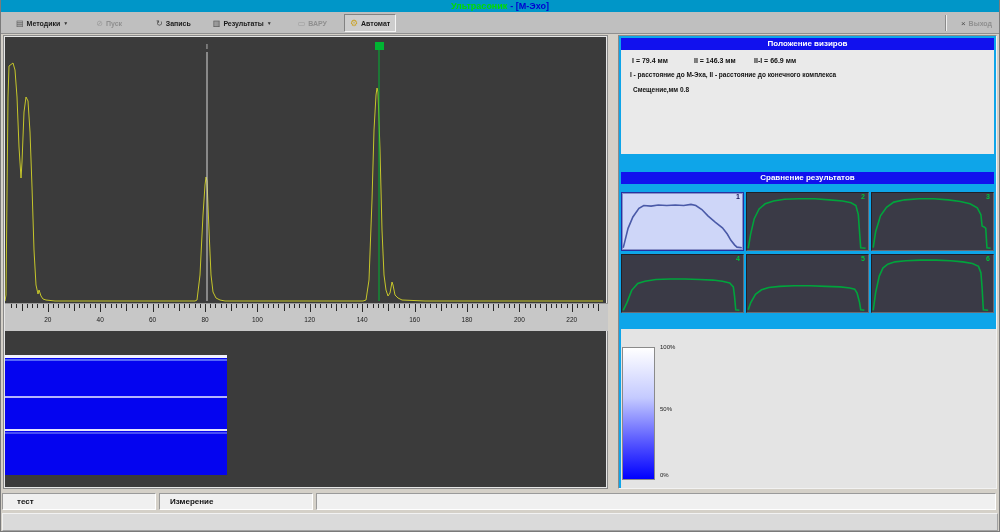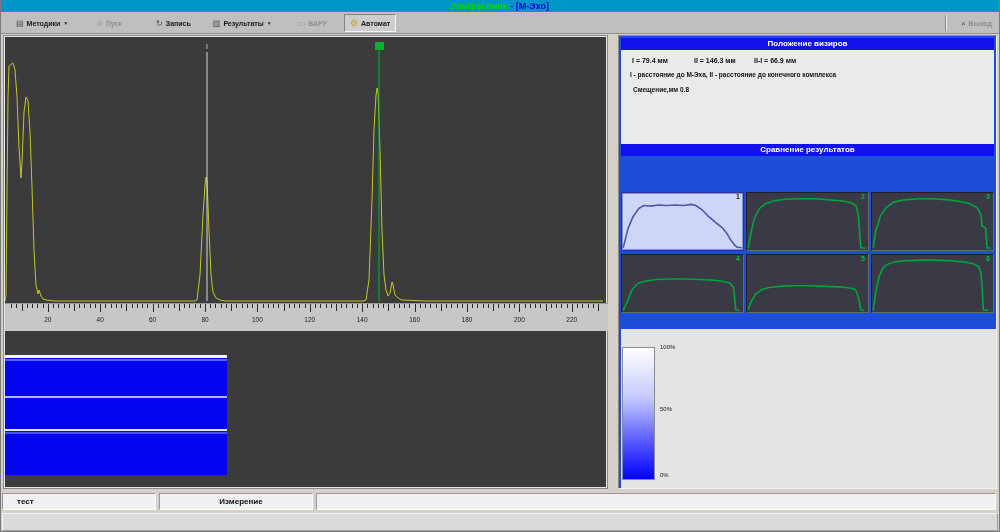--- a/index.html
+++ b/index.html
@@ -41,49 +41,49 @@
                 border:1px solid #8A8A8A; box-shadow: inset 0 0 0 1px #E6E6E6; }
   .ascan { position:absolute; left:1px; top:1px; display:block; }
   .ruler { position:absolute; left:1px; top:267px; width:603px; height:28px; background:#C7C7C7;
            border-top:1px solid #9A9A9A; overflow:hidden; }
   .rtick { position:absolute; top:0; width:1px; background:#2A2A2A; }
   .rlabel { position:absolute; top:12px; font-size:6.5px; color:#1A1A1A; transform:translateX(-50%); }
   .bscan { position:absolute; left:1px; top:319px; background:#0404F0; overflow:hidden; }
   .streak { position:absolute; left:0; width:100%; }
 
   
-  .right-panel { position:absolute; left:618px; top:35px; width:379px; height:454px; background:#1d4ed8;
+  .right-panel { position:absolute; left:618px; top:35px; width:379px; height:454px; background:#0ea5e9;
                  border:1px solid; border-color:#8A8A8A #F2F2F2 #F2F2F2 #8A8A8A; }
   .hdr { position:absolute; left:2px; width:373px; height:12px; background:#1111EE; color:#FFFFFF;
          font-size:8px; font-weight:bold; text-align:center; line-height:12px; }
   #hdr-visors { top:2px; }
   .visors-box { position:absolute; left:2px; top:14px; width:373px; height:104px; background:#EAEAEA; }
   .meas { position:absolute; top:7px; font-size:7px; font-weight:bold; color:#111; }
   .desc { position:absolute; left:9px; top:21px; font-size:6.5px; font-weight:bold; color:#111; }
   .offset { position:absolute; left:12px; top:36px; font-size:6.5px; font-weight:bold; color:#111; }
-  #hdr-compare { top:108px; }
+  #hdr-compare { top:136px; }
   #hdr-varu { top:141px; }
   .varu-grid { position:absolute; left:2px; top:156px; width:375px; height:121px;
                display:grid; grid-template-columns:123px 123px 123px; grid-template-rows:59px 59px; gap:3px 2px; }
   .varu-cell { position:relative; background:#3A3A46; border:1px solid; border-color:#202028 #6A6A72 #6A6A72 #202028; }
   .varu-cell svg { width:100%; height:100%; display:block; }
   .varu-cell.selected { background:#CED6F8; border:1px solid #2830A0; box-shadow: inset 0 0 0 1px #8890C8; }
   .varu-num { position:absolute; top:0px; right:3px; font-size:7px; font-weight:bold; color:#00C23C; }
   .varu-cell.selected .varu-num { color:#14145A; }
   #hdr-save { top:280px; }
   .scale-area { position:absolute; left:2px; top:293px; width:375px; height:159px; background:#E4E4E4; }
   .gradient-bar { position:absolute; left:1px; top:18px; width:33px; height:133px; border:1px solid #8A8A8A; }
   .scale-label { position:absolute; left:39px; font-size:6px; color:#1A1A1A; }
 
   
   .status-cell { position:absolute; top:493px; height:17px; background:#F0F0F0; border:1px solid;
                  border-color:#9A9A9A #FFFFFF #FFFFFF #9A9A9A; font-size:8px; font-weight:bold;
                  line-height:15px; color:#111; }
   #sc1 { left:2px; width:154px; padding-left:14px; }
-  #sc2 { left:159px; width:154px; padding-left:10px;text-align:center; }
+  #sc2 { left:159px; width:154px; padding-left:10px; }
   #sc3 { left:316px; width:680px; }
   .bottombar { position:absolute; left:2px; top:513px; width:996px; height:18px; background:#DADADA;
                border:1px solid; border-color:#F2F2F2 #A2A2A2 #A2A2A2 #F2F2F2; }
 </style>
 </head>
 <body>
 
 <div class="window">
 
   <div class="titlebar">

